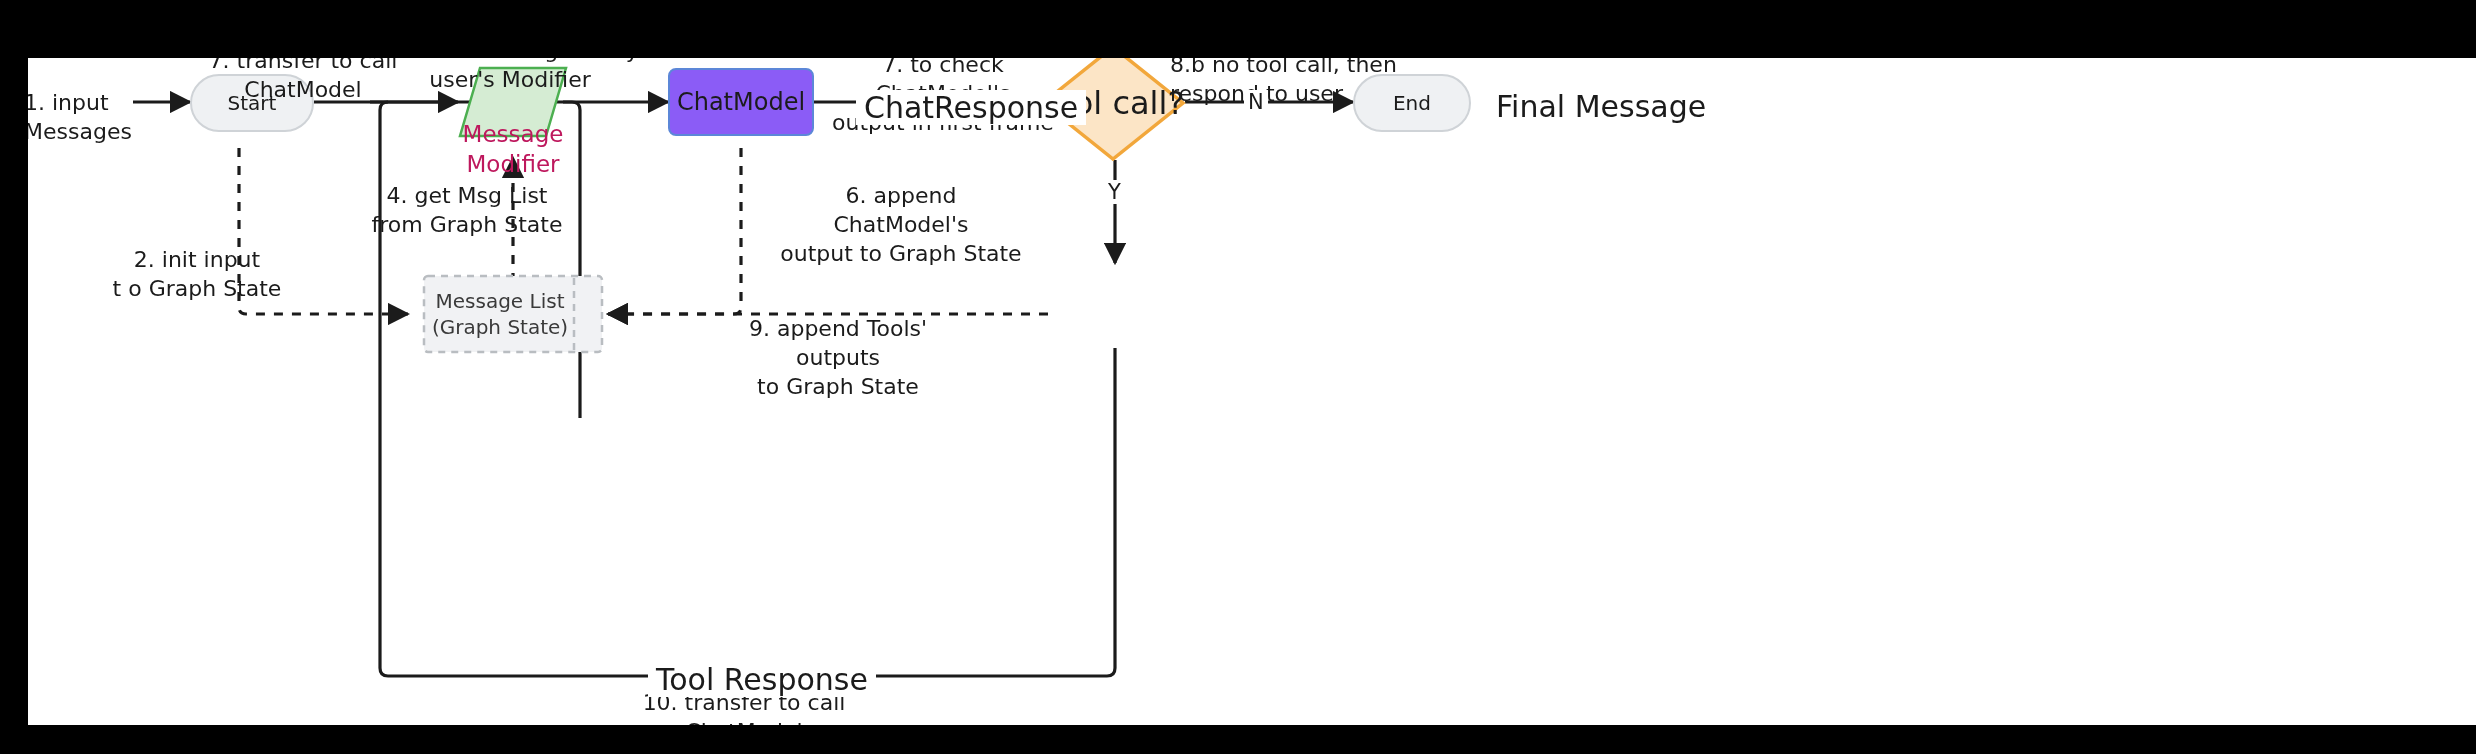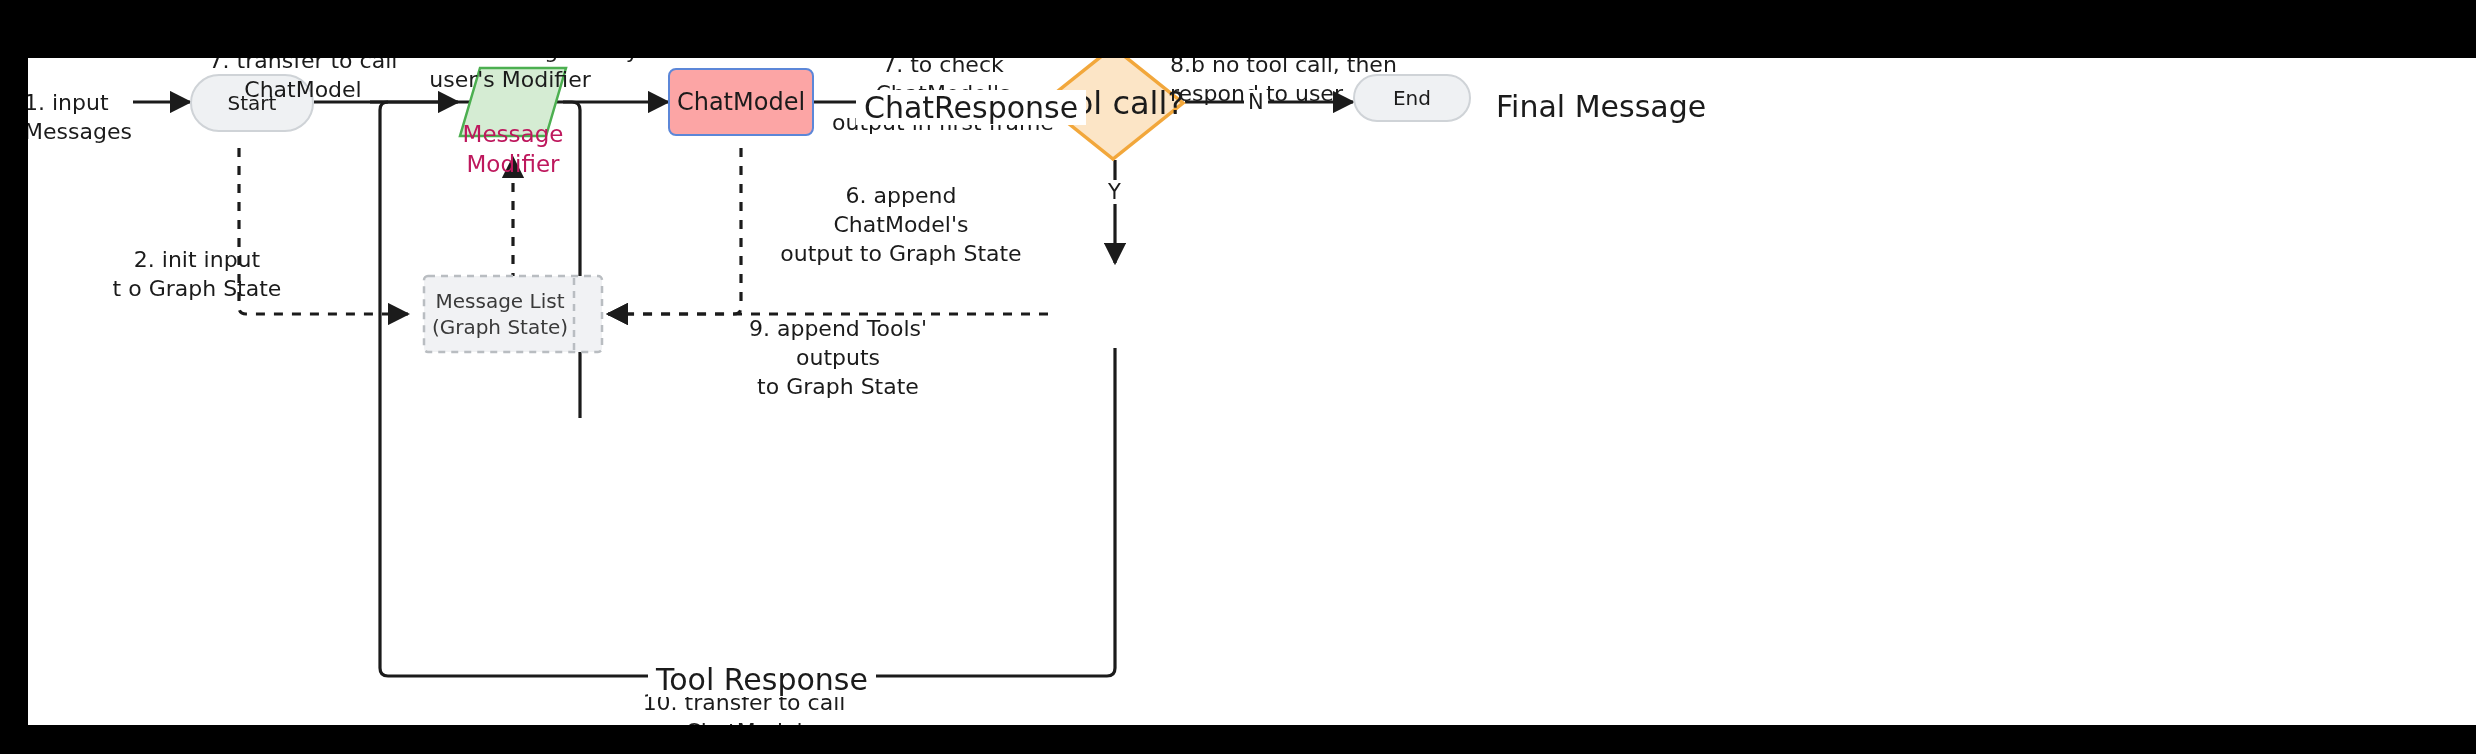--- a/index.html
+++ b/index.html
@@ -52,21 +52,21 @@
     display: block;
     white-space: pre-line;
   }
   .terminal {
     background: #eff1f3;
     border: 2px solid #cfd3d7;
     border-radius: 44px;
     font-size: 20px;
   }
   .process-blue {
-    background: #fca5a5;
+    background: #8b5cf6;
     border: 2.5px solid #5c87d8;
     border-radius: 8px;
     font-size: 24px;
   }
   .decision-wrap {
     position: absolute;
   }
   .decision-wrap svg {
     position: absolute;
     left: 0;
@@ -221,41 +221,43 @@
       <span class="node-label">ChatModel</span>
     </div>
 
     <div class="decision-wrap" style="left:1012px; top:-14px; width:146px; height:118px;">
       <svg width="146" height="118" viewBox="0 0 146 118" xmlns="http://www.w3.org/2000/svg">
         <polygon points="73,3 143,59 73,115 3,59" fill="#fce5c6" stroke="#f2a73b" stroke-width="3.5"></polygon>
       </svg>
       <div class="decision-text">tool call?</div>
     </div>
 
-    <div class="node terminal" style="left:1325px; top:16px; width:118px; height:48px;">
+    <div class="node terminal" style="left:1325px; top:16px; width:118px; height:58px;">
       <span class="node-label">End</span>
     </div>
 
 
     <div class="datastore-wrap" style="left:394px; top:216px; width:182px; height:80px;">
       <svg width="182" height="80" viewBox="0 0 182 80" xmlns="http://www.w3.org/2000/svg">
         <rect x="2" y="2" width="178" height="76" rx="4" ry="4" fill="#f1f2f4" stroke="#b9bdc1" stroke-width="2.5" stroke-dasharray="7 6"></rect>
         <line x1="152" y1="4" x2="152" y2="76" stroke="#b9bdc1" stroke-width="2.5" stroke-dasharray="7 6"></line>
       </svg>
       <div class="datastore-text">Message List
 (Graph State)</div>
     </div>
 
     <div class="anno left" style="left:-4px; top:30px; width:110px;">1. input Messages</div>
 
     <div class="anno" style="left:74px; top:187px; width:190px;">2. init input
 t o Graph State</div>
 
     <div class="anno" style="left:130px; top:-12px; width:290px;">7. transfer to call ChatModel</div>
 
+    <div class="anno" style="left:341px; top:123px; width:196px;">4. get Msg List
+from Graph State</div>
 
     <div class="anno" style="left:332px; top:-22px; width:300px;">5. decorate Msg List By user's Modifier</div>
 
     <div class="anno" style="left:748px; top:123px; width:250px;">6. append ChatModel's
 output to Graph State</div>
 
     <div class="anno" style="left:790px; top:-8px; width:250px;">7. to check ChatModel's
 output in first frame</div>
 
 

